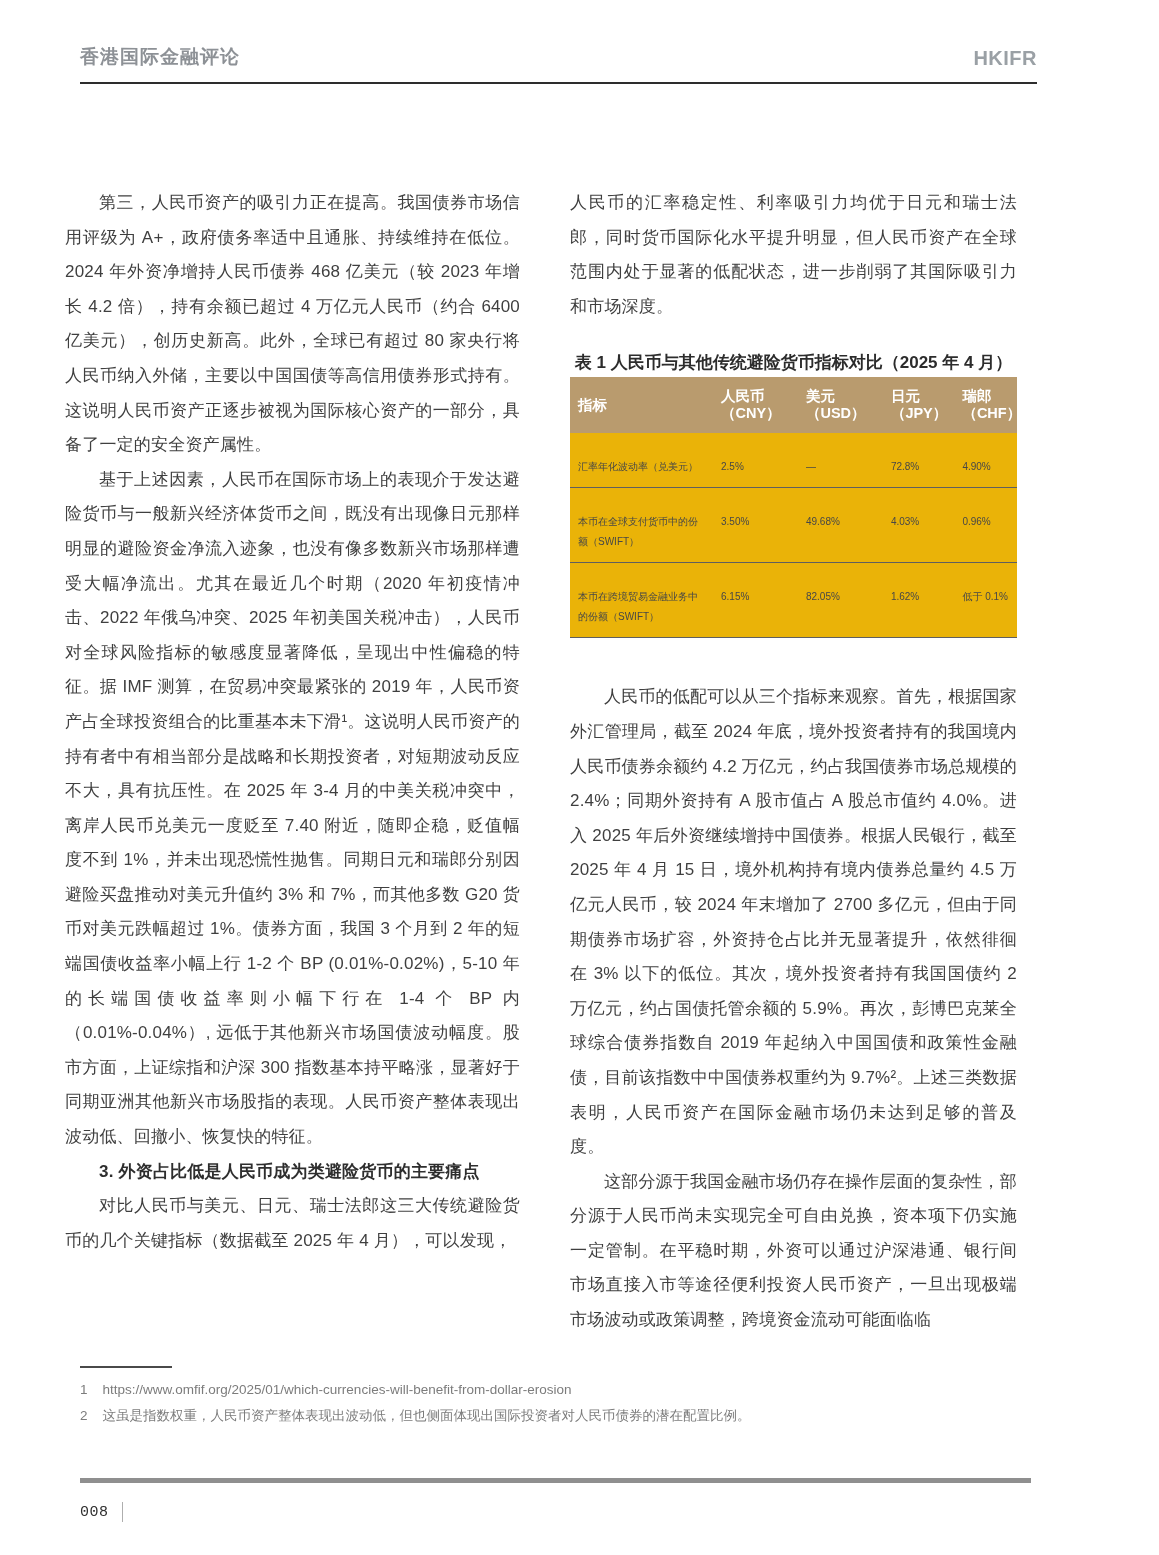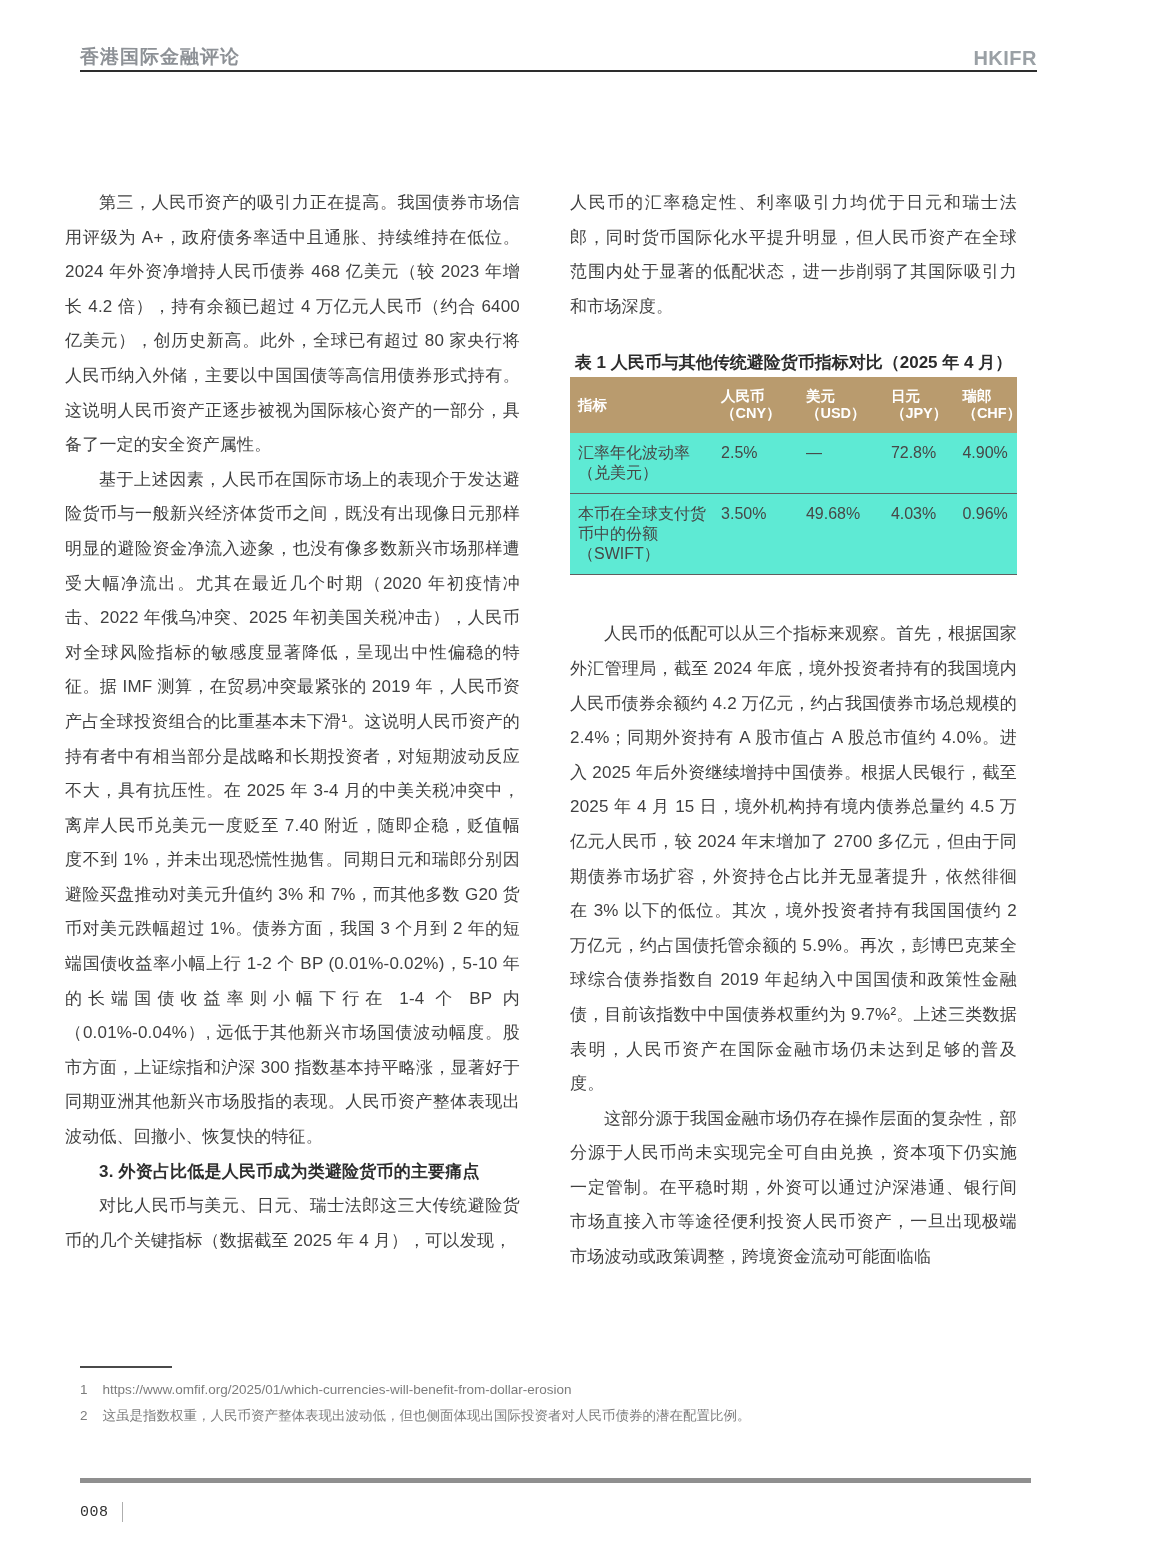--- a/index.html
+++ b/index.html
@@ -16,20 +16,21 @@
   
   .header {
     position: absolute;
     left: 80px;
     width: 957px;
     top: 44px;
     display: flex;
     justify-content: space-between;
     align-items: flex-end;
     border-bottom: 2px solid #2d2d2d;
+    padding-bottom: 12px;
   }
   .pub-title {
     font-size: 19px;
     font-weight: bold;
     color: #8d9196;
     letter-spacing: 1px;
   }
   .pub-logo {
     font-size: 20px;
     font-weight: bold;
@@ -73,38 +74,38 @@
   .table-title {
     margin: 27px 0 3px 0;
     text-align: center;
     font-size: 17px;
     font-weight: bold;
     color: #2c2c2c;
   }
   table.cmp {
     width: 100%;
     border-collapse: collapse;
-    background: #5eead4;
+    background: #eab308;
     table-layout: fixed;
   }
   table.cmp thead th {
     background: #b99b6e;
     color: #ffffff;
     font-size: 14.5px;
     font-weight: bold;
     text-align: left;
     padding: 11px 6px 11px 8px;
     line-height: 17px;
   }
   table.cmp tbody td {
-    font-size: 16px;
+    font-size: 10px;
     color: #474747;
     text-align: left;
     vertical-align: top;
-    padding: 10px 6px 10px 8px;
+    padding: 24px 6px 10px 8px;
     line-height: 20px;
   }
   table.cmp tbody tr { border-bottom: 1px solid #5f5f5f; }
   col.c0 { width: 32%; }
   col.c1 { width: 19%; }
   col.c2 { width: 19%; }
   col.c3 { width: 16%; }
   col.c4 { width: 14%; }
 
   
@@ -208,20 +209,27 @@
             <td>72.8%</td>
             <td>4.90%</td>
           </tr>
           <tr>
             <td>本币在全球支付货币中的份额（SWIFT）</td>
             <td>3.50%</td>
             <td>49.68%</td>
             <td>4.03%</td>
             <td>0.96%</td>
           </tr>
+          <tr>
+            <td>本币在跨境贸易金融业务中的份额（SWIFT）</td>
+            <td>6.15%</td>
+            <td>82.05%</td>
+            <td>1.62%</td>
+            <td>低于 0.1%</td>
+          </tr>
         </tbody>
       </table>
 
       <p class="para" style="margin-top: 42px;">人民币的低配可以从三个指标来观察。首先，根据国家外汇管理局，截至 2024 年底，境外投资者持有的我国境内人民币债券余额约 4.2 万亿元，约占我国债券市场总规模的 2.4%；同期外资持有 A 股市值占 A 股总市值约 4.0%。进入 2025 年后外资继续增持中国债券。根据人民银行，截至 2025 年 4 月 15 日，境外机构持有境内债券总量约 4.5 万亿元人民币，较 2024 年末增加了 2700 多亿元，但由于同期债券市场扩容，外资持仓占比并无显著提升，依然徘徊在 3% 以下的低位。其次，境外投资者持有我国国债约 2 万亿元，约占国债托管余额的 5.9%。再次，彭博巴克莱全球综合债券指数自 2019 年起纳入中国国债和政策性金融债，目前该指数中中国债券权重约为 9.7%²。上述三类数据表明，人民币资产在国际金融市场仍未达到足够的普及度。</p>
       <p class="para">这部分源于我国金融市场仍存在操作层面的复杂性，部分源于人民币尚未实现完全可自由兑换，资本项下仍实施一定管制。在平稳时期，外资可以通过沪深港通、银行间市场直接入市等途径便利投资人民币资产，一旦出现极端市场波动或政策调整，跨境资金流动可能面临临</p>
     </div>
 
   </div>
 
   <div class="footnotes">

